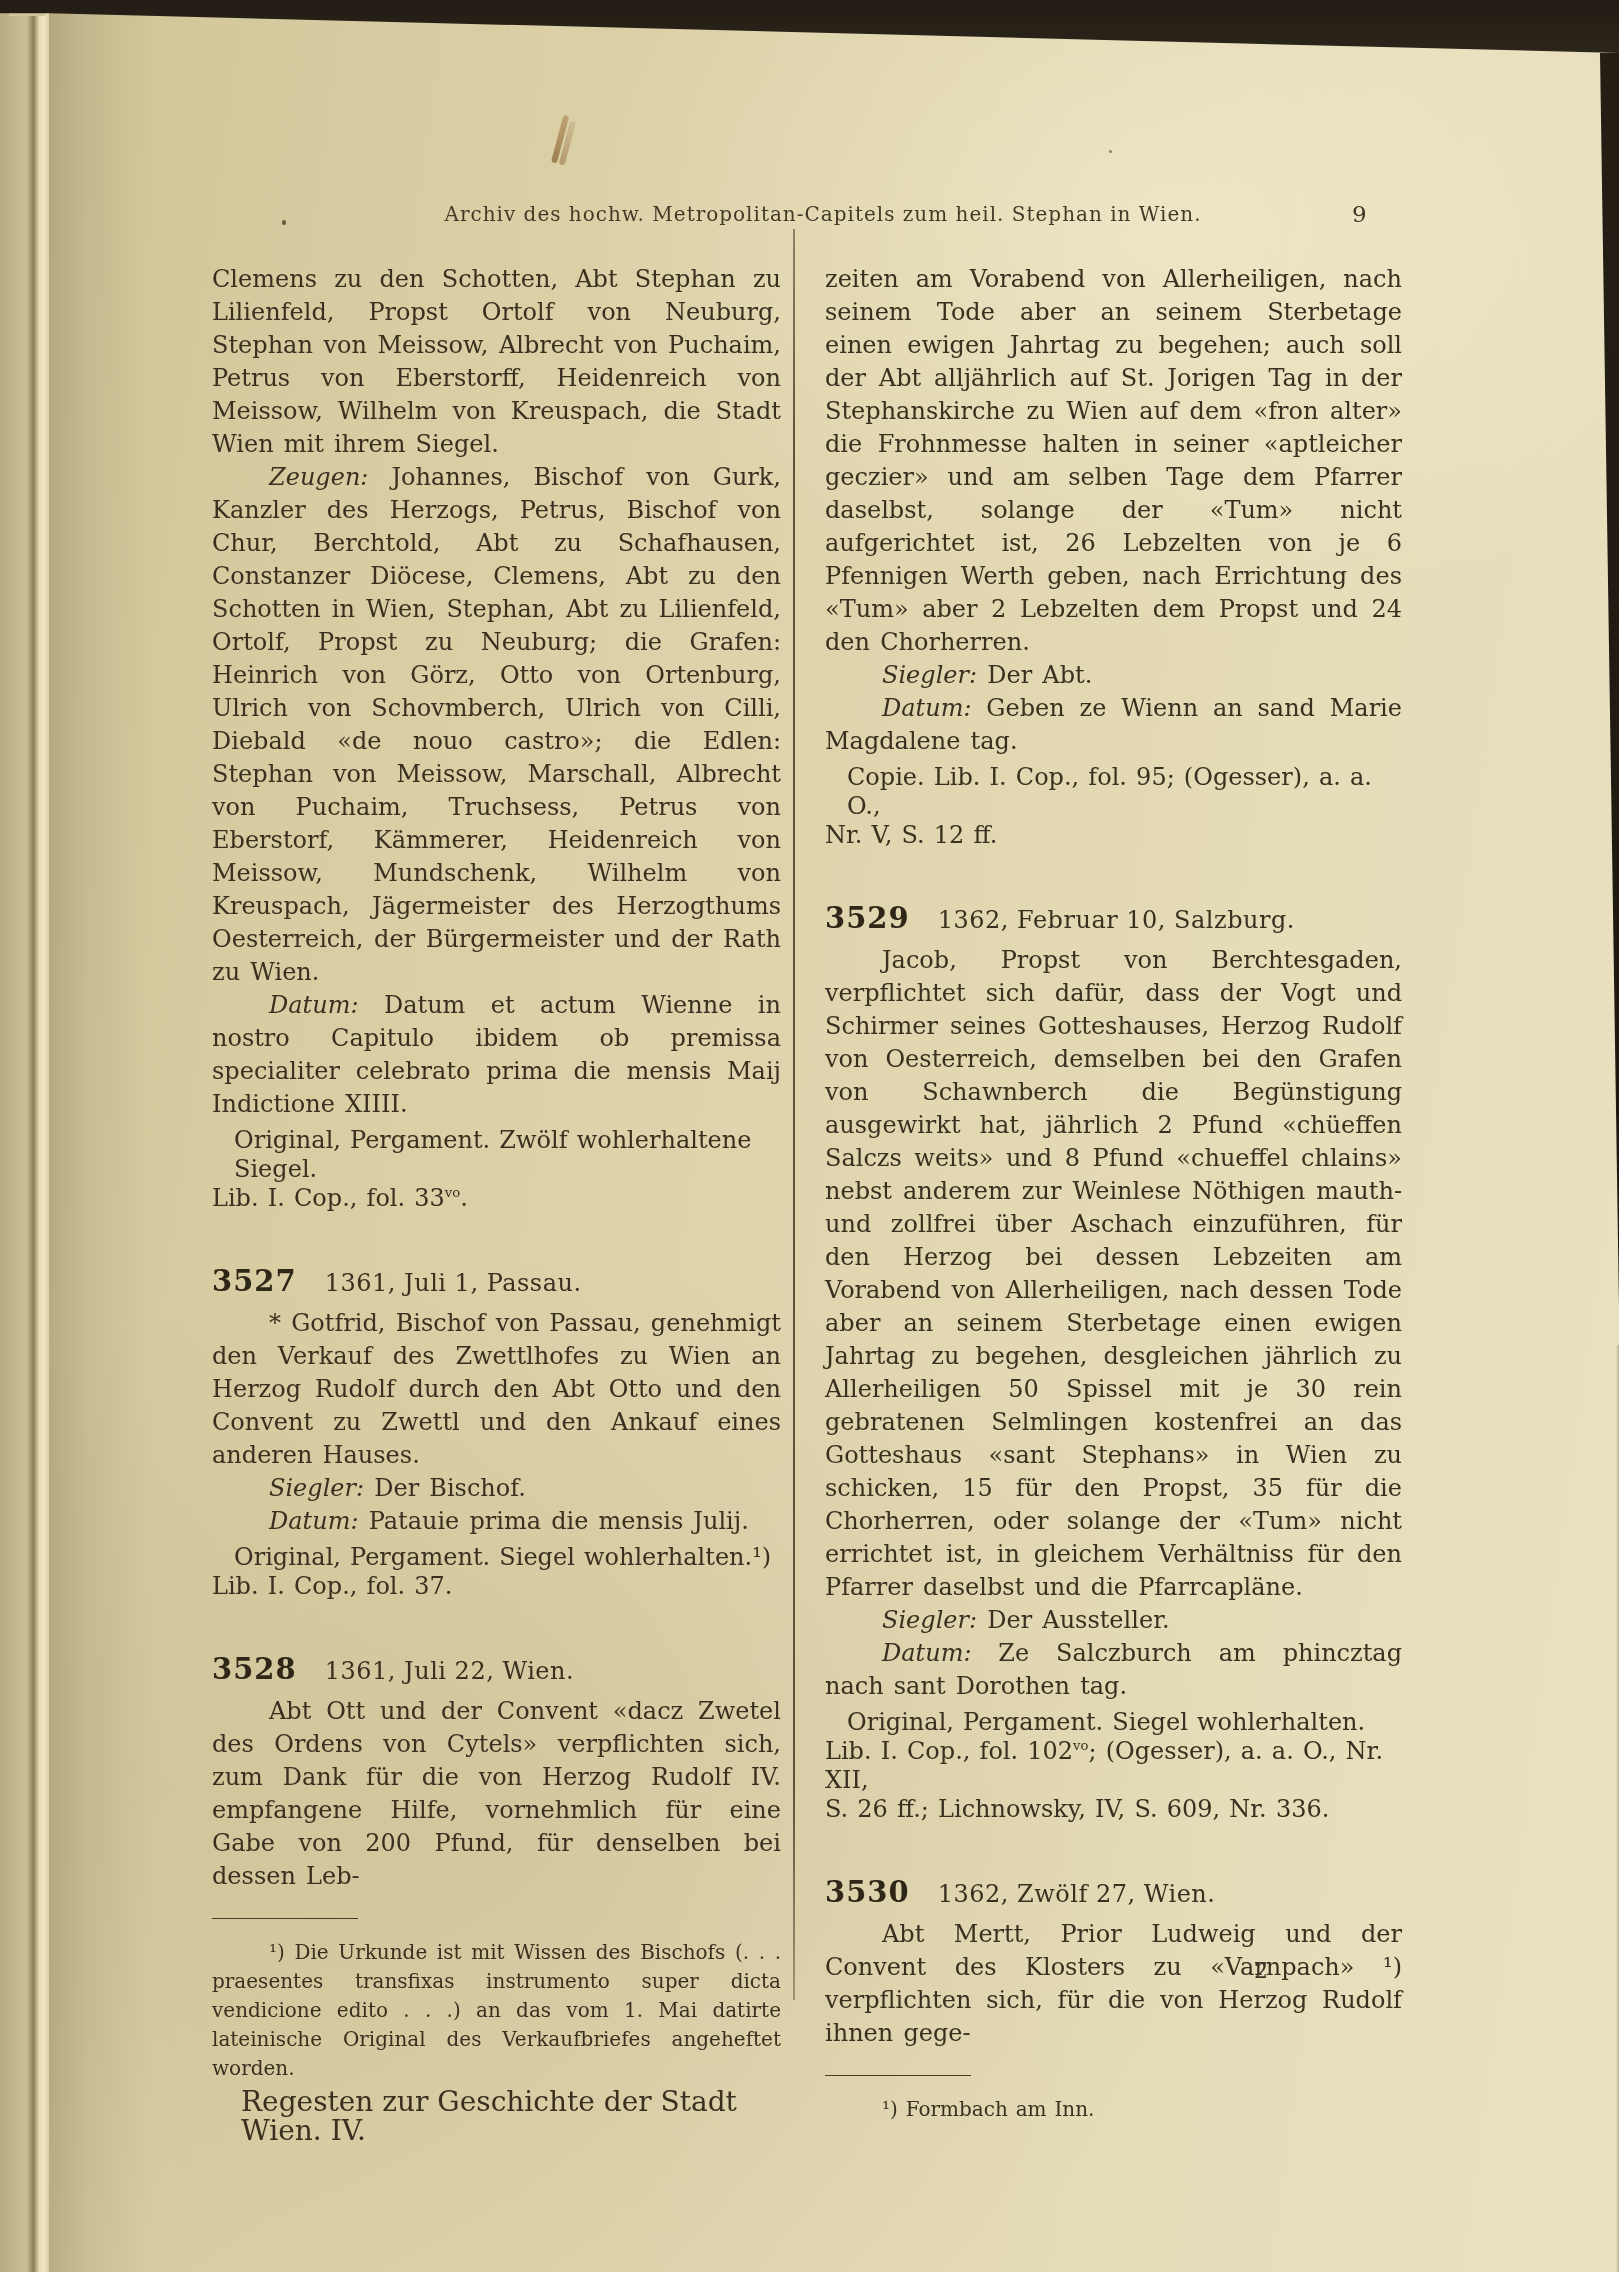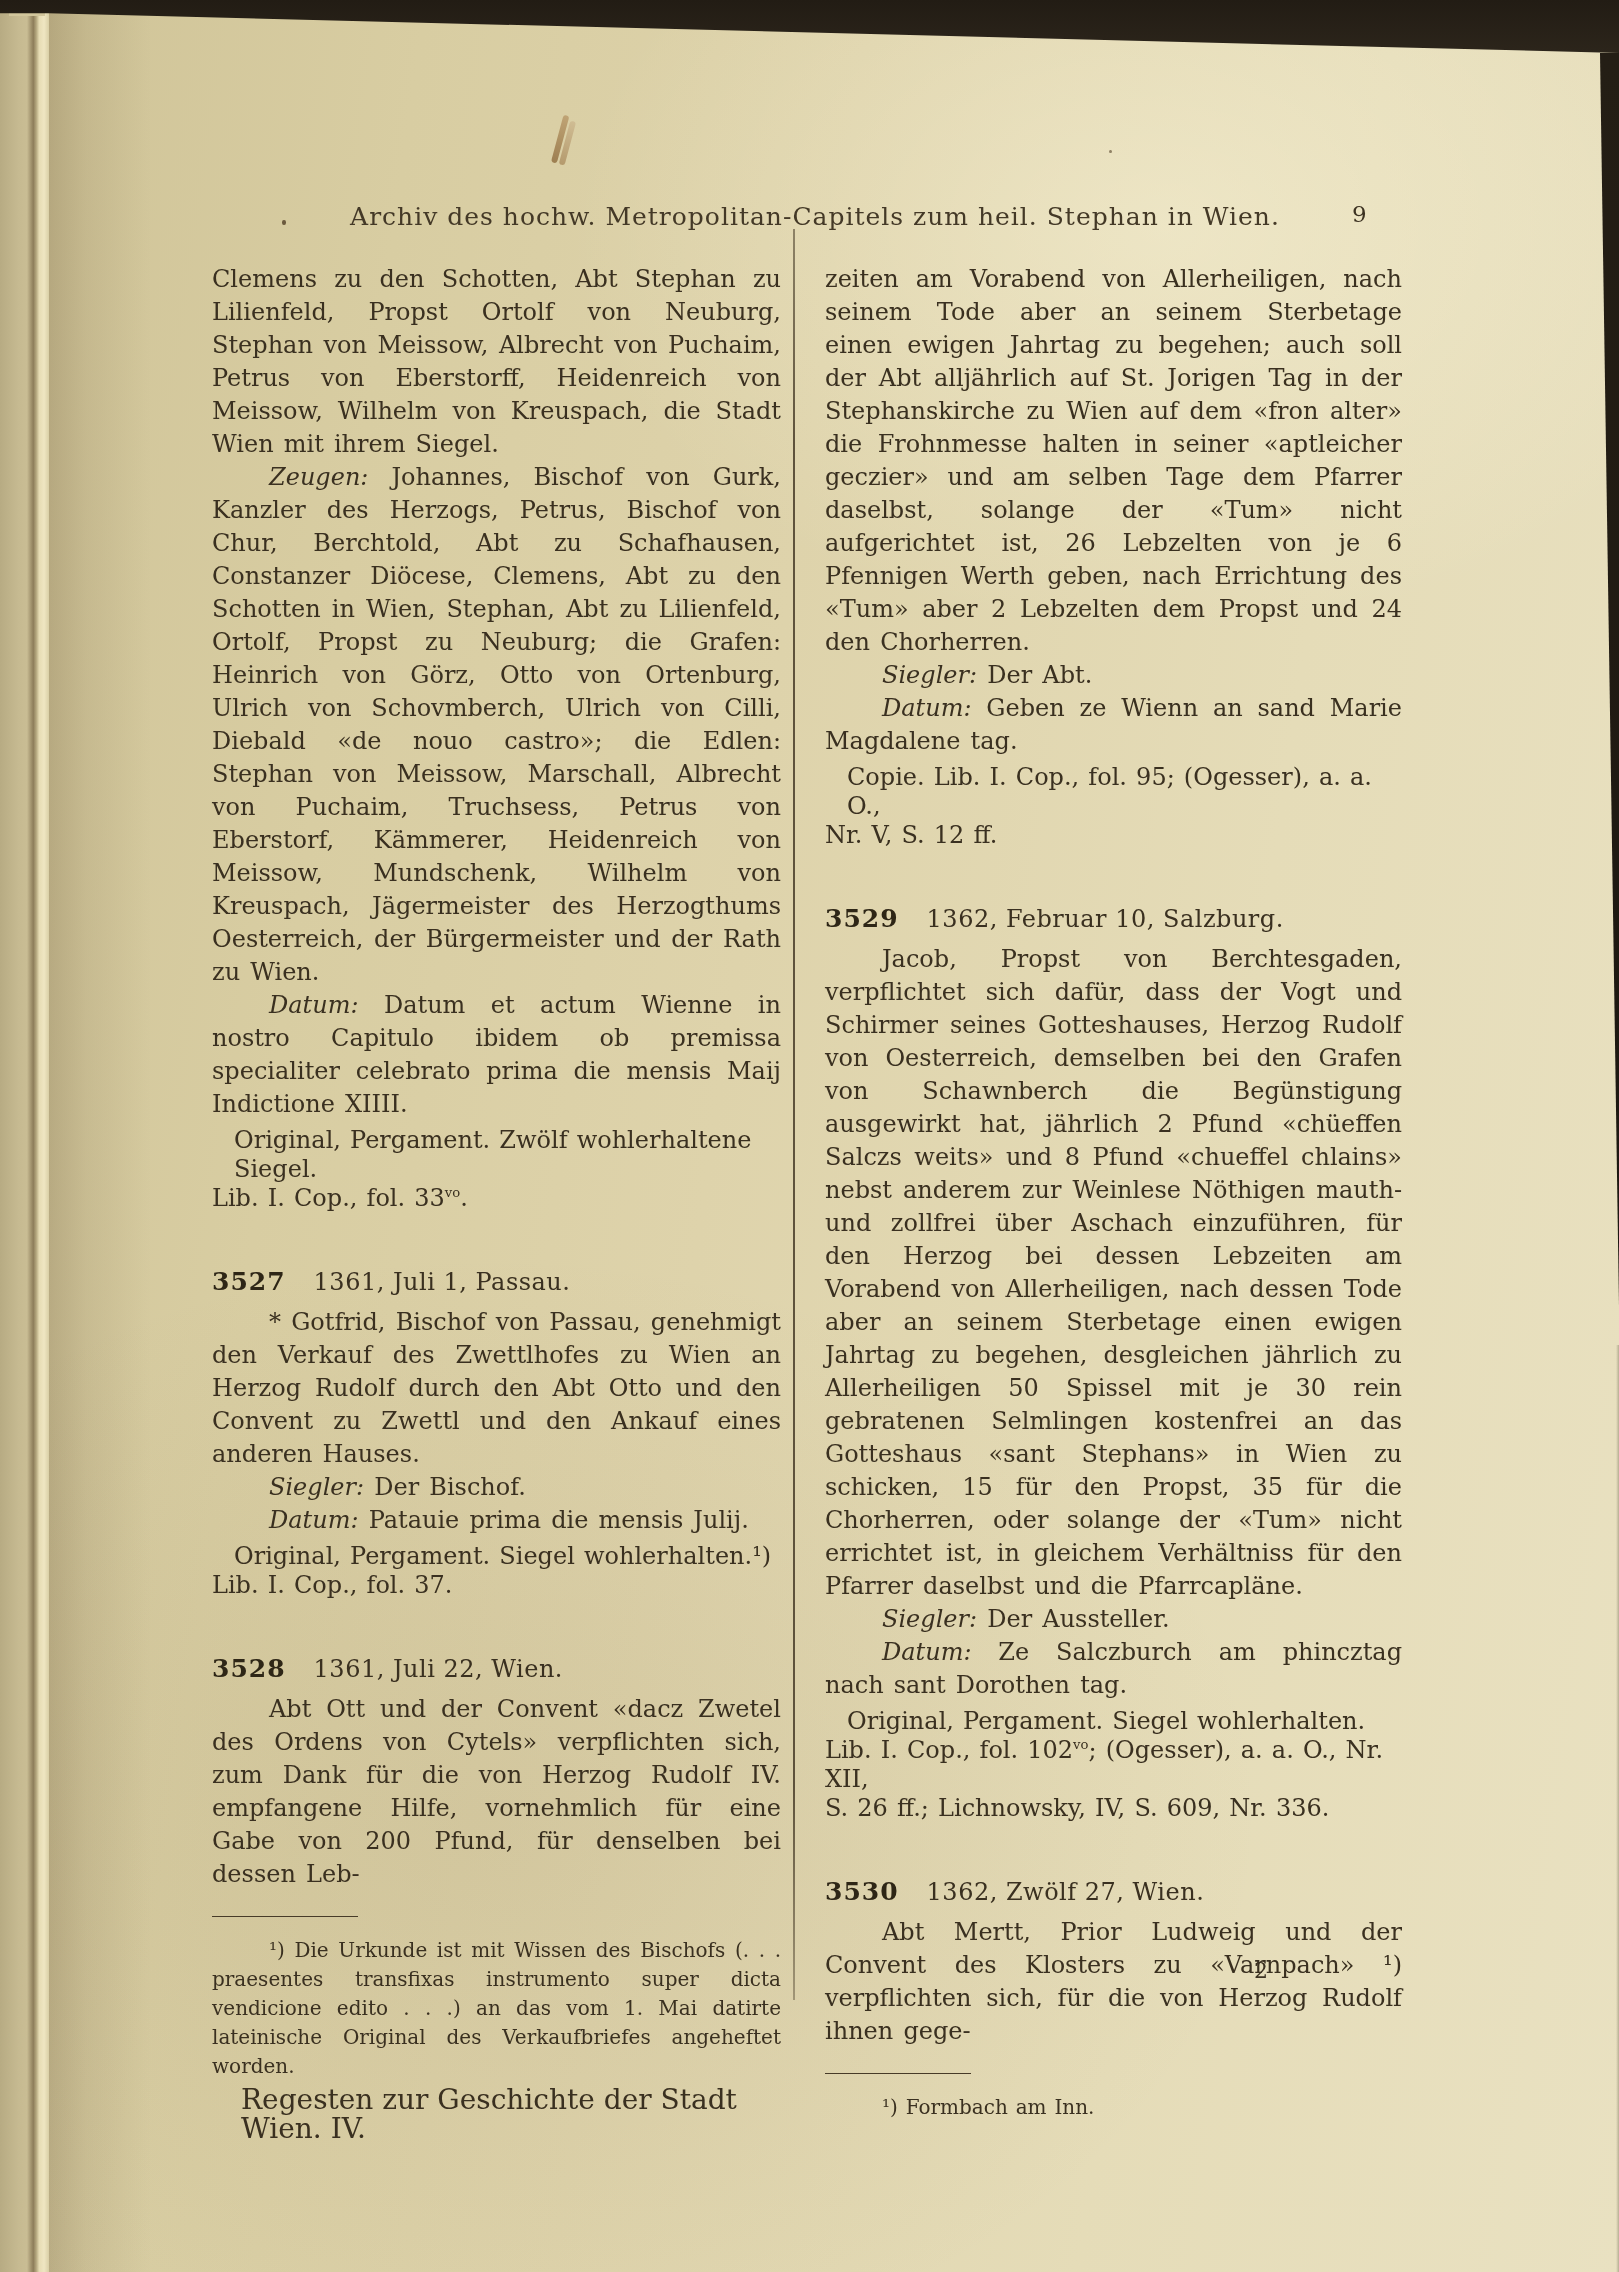--- a/index.html
+++ b/index.html
@@ -38,43 +38,43 @@
     position:absolute;top:53px;right:0;width:20px;height:1320px;
     background:linear-gradient(180deg,#241e15,#1c1710);
     clip-path:polygon(0 0, 100% 0, 100% 100%);
   }
   .right-edge-low{
     position:absolute;top:1345px;right:0;width:4px;bottom:0;
     background:linear-gradient(90deg, rgba(40,32,20,0) , rgba(40,32,20,0.35));
   }
   
   .running-header{
-    position:absolute;left:220px;top:202px;width:1190px;
-    font-size:25px;letter-spacing:1px;color:#443927;
+    position:absolute;left:228px;top:202px;width:1190px;
+    font-size:20px;letter-spacing:1px;color:#443927;
     text-align:center;white-space:nowrap;
   }
   .page-number{
     position:absolute;left:1352px;top:201px;
     font-size:23px;color:#3c3222;
   }
   
   .col{position:absolute;top:263px;font-size:24px;line-height:33px;}
   .col-left{left:212px;width:569px;}
   .col-right{left:825px;width:577px;}
   .col-divider{
     position:absolute;left:793px;top:229px;width:1.5px;height:1771px;
     background:linear-gradient(180deg, rgba(72,60,40,0.55), rgba(72,60,40,0.85) 12%, rgba(72,60,40,0.85) 88%, rgba(72,60,40,0.4));
   }
   .para{text-align:justify;text-indent:57px;word-spacing:2.5px;}
   .para.cont{text-indent:0;}
   .lead{font-style:italic;}
   .src{font-size:24px;line-height:29px;margin-top:5px;word-spacing:1.5px;}
   .src .ind{padding-left:22px;}
   .entry-head{margin-top:52px;margin-bottom:7px;white-space:nowrap;}
-  .entry-num{font-weight:bold;font-size:25px;letter-spacing:1px;color:#2e2616;}
+  .entry-num{font-weight:bold;font-size:29px;letter-spacing:1px;color:#2e2616;}
   .entry-date{margin-left:28px;letter-spacing:0.5px;}
   .body-block{margin-top:3px;}
   .fn-rule{width:146px;border:none;border-top:1.5px solid #473b28;margin:25px 0 0 0;}
   .footnote{font-size:20px;line-height:29px;margin-top:19px;text-align:justify;text-indent:57px;word-spacing:1.5px;}
   .signature-line{font-size:28px;line-height:29px;margin-top:4px;padding-left:29px;}
   sup{font-size:0.55em;vertical-align:super;line-height:0;}
   .sheet-number{position:absolute;left:1254px;top:1958px;font-size:22px;color:#3c3222;}
   
   .pen-mark{position:absolute;left:554px;top:116px;width:23px;height:49px;transform:rotate(15deg);}
   .pen-mark .stroke{position:absolute;top:0;bottom:0;width:5.6px;border-radius:3px;}

